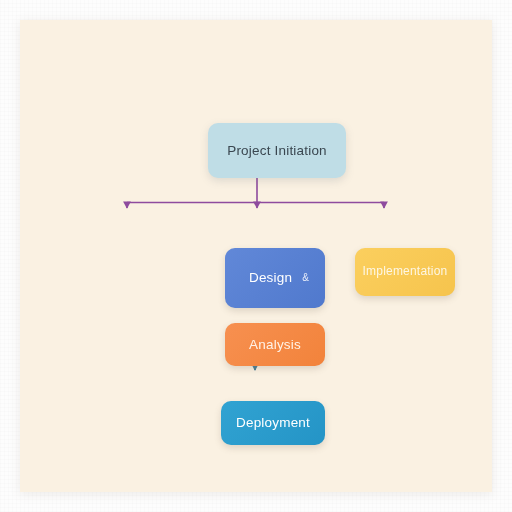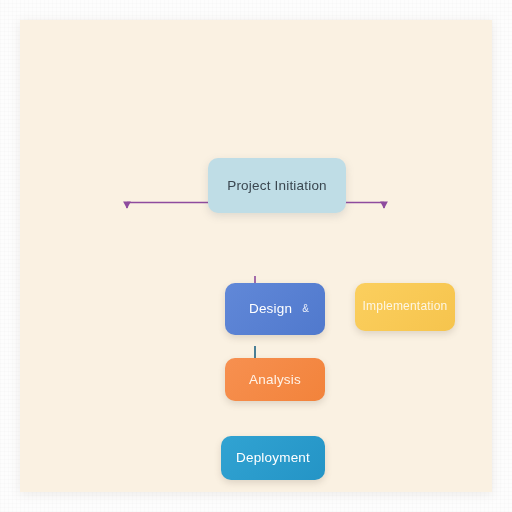--- a/index.html
+++ b/index.html
@@ -42,21 +42,20 @@
     position: absolute;
     display: flex;
     align-items: center;
     justify-content: center;
     text-align: center;
     border-radius: 10px;
     box-sizing: border-box;
     line-height: 1.15;
     letter-spacing: 0.2px;
     box-shadow: 0 3px 7px rgba(110,95,80,0.20);
-    margin-top: 35px;
   }
   .node .label {
     display: block;
     padding: 0 8px;
   }
   
   #node-initiation {
     left: 188px; top: 103px; width: 138px; height: 55px;
     background: #bfdde6;
     color: #3a4750;
@@ -64,21 +63,21 @@
     box-shadow: 0 3px 8px rgba(110,120,130,0.20);
   }
   #node-requirement {
     left: 75px; top: 228px; width: 106px; height: 48px;
     background: #db47bd;
     background-image: linear-gradient(135deg,#dc4ac0 0%, #d241b6 100%);
     color: #ffffff;
     font-size: 12px;
   }
   #node-design {
-    left: 205px; top: 228px; width: 100px; height: 52px;
+    left: 205px; top: 228px; width: 100px; height: 60px;
     background: #5b82d4;
     background-image: linear-gradient(135deg,#6188d8 0%, #5079cd 100%);
     color: #ffffff;
     font-size: 13.5px;
   }
   #node-implementation {
     left: 335px; top: 228px; width: 100px; height: 48px;
     background: #f9ca57;
     background-image: linear-gradient(135deg,#fbcf5e 0%, #f6c44d 100%);
     color: #fdf6e4;

